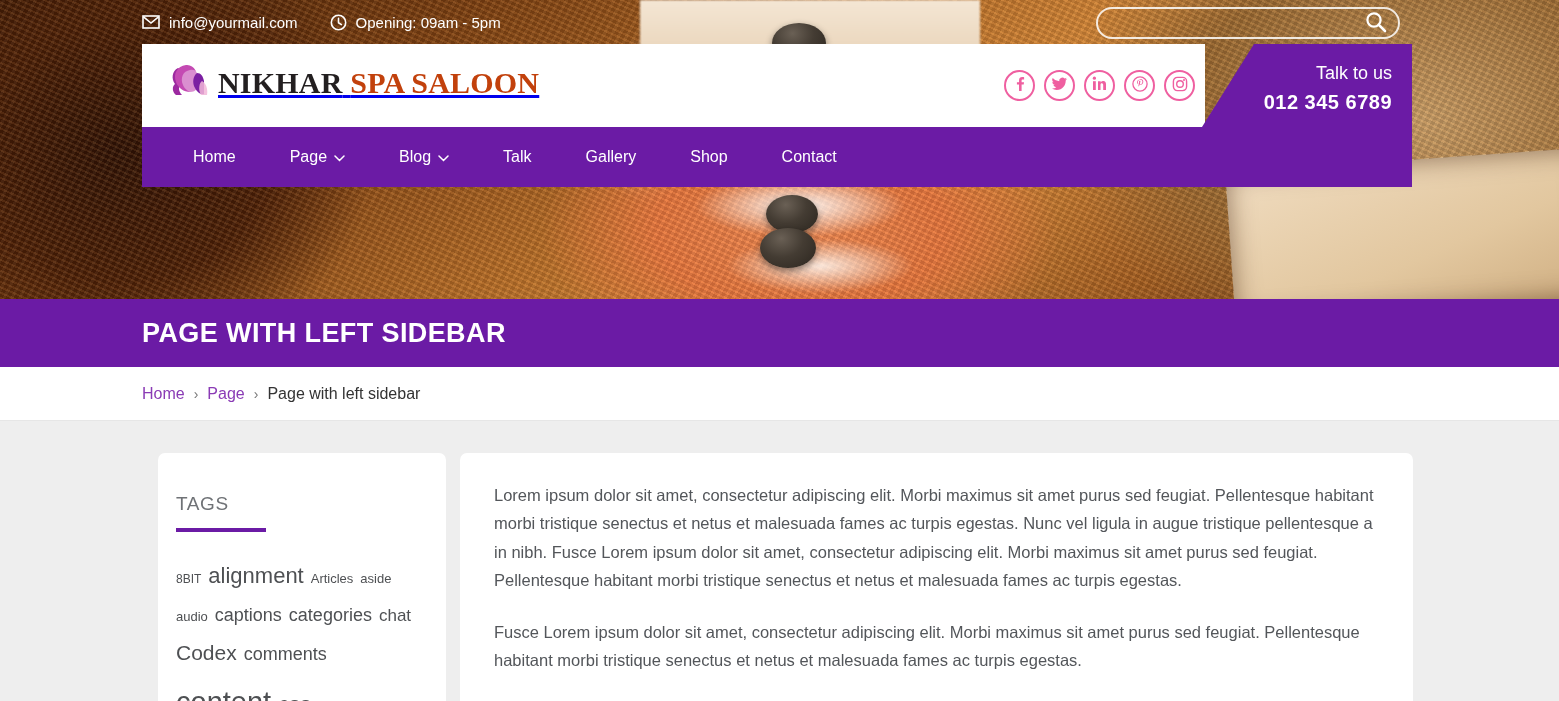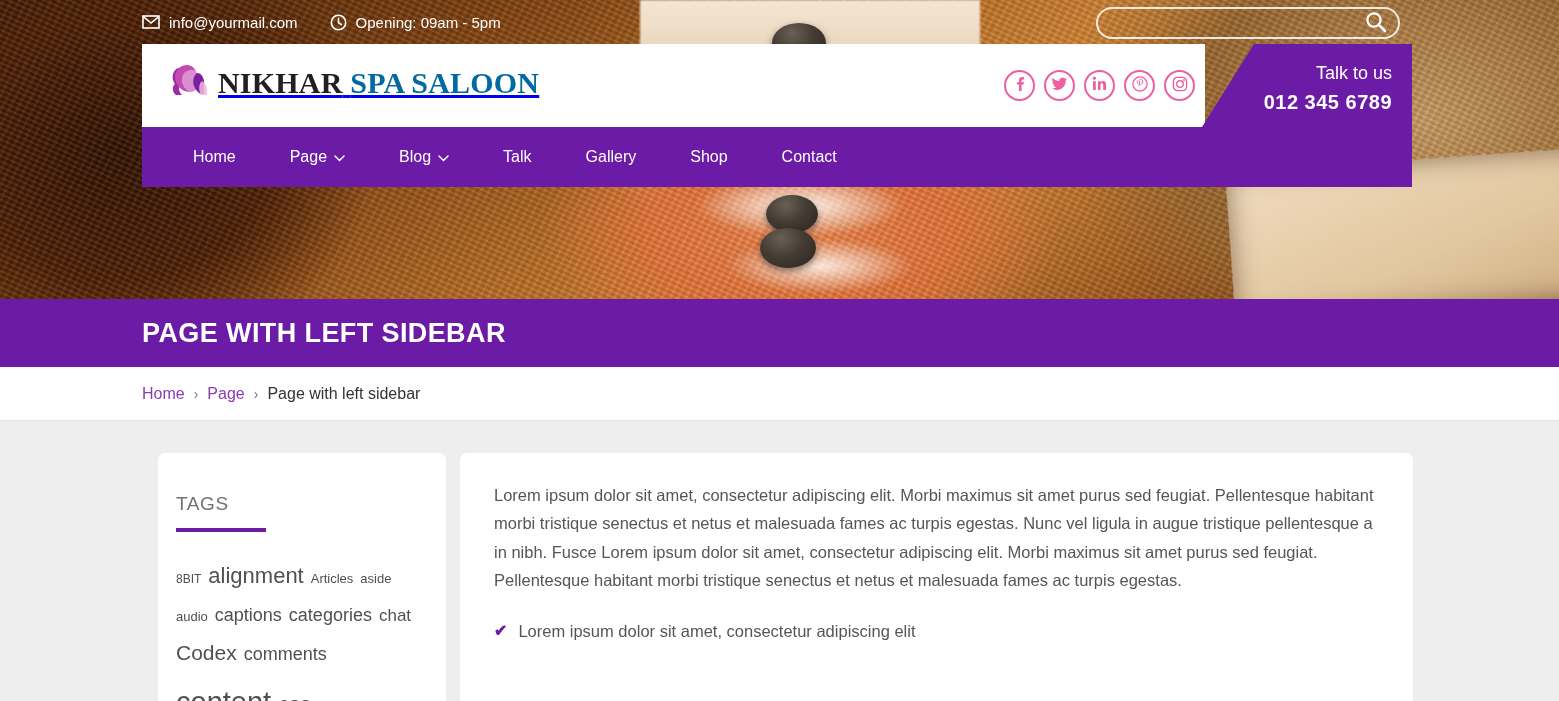--- a/index.html
+++ b/index.html
@@ -102,21 +102,21 @@
   }
   .header-slant {
     position:absolute; left:1060px; top:0; width:210px; height:83px;
     background:#6b1ba5;
     clip-path:polygon(52px 0, 210px 0, 210px 83px, 0 83px);
   }
   .logo { position:absolute; left:24px; top:15px; display:flex; align-items:center; gap:4px; }
   .logo-mark { width:48px; height:48px; flex:none; }
   .logo-text { font-family:"Liberation Serif", serif; font-size:30px; font-weight:bold; letter-spacing:.2px; }
   .logo-a { color:#231f20; }
-  .logo-b { color:#0369a1; }
+  .logo-b { color:#c2410c; }
   .socials {
     position:absolute; left:862px; top:26px;
     display:flex; gap:9px;
   }
   .soc {
     width:31px; height:31px; border-radius:50%;
     border:2px solid #ef5fa0;
     display:flex; align-items:center; justify-content:center;
     color:#ef5fa0; cursor:pointer; background:transparent;
   }
@@ -371,20 +371,21 @@
 <div class="content">
 
   <aside class="card sidebar">
     <div class="widget-title">TAGS</div>
     <div class="widget-rule"></div>
     <div class="tagcloud" id="tagcloud"><a href="#" style="font-size: 12px;">8BIT</a><a href="#" style="font-size: 22px;">alignment</a><a href="#" style="font-size: 13px;">Articles</a><a href="#" style="font-size: 13px;">aside</a><a href="#" style="font-size: 13px;">audio</a><a href="#" style="font-size: 18px;">captions</a><a href="#" style="font-size: 18px;">categories</a><a href="#" style="font-size: 17px;">chat</a><a href="#" style="font-size: 21px;">Codex</a><a href="#" style="font-size: 18px;">comments</a><a href="#" style="font-size: 29px;">content</a><a href="#" style="font-size: 22px;">css</a><a href="#" style="font-size: 12px;">dowork</a></div>
   </aside>
 
   <main class="card main">
     <p>Lorem ipsum dolor sit amet, consectetur adipiscing elit. Morbi maximus sit amet purus sed feugiat. Pellentesque habitant morbi tristique senectus et netus et malesuada fames ac turpis egestas. Nunc vel ligula in augue tristique pellentesque a in nibh. Fusce Lorem ipsum dolor sit amet, consectetur adipiscing elit. Morbi maximus sit amet purus sed feugiat. Pellentesque habitant morbi tristique senectus et netus et malesuada fames ac turpis egestas.</p>
+    <p>Fusce Lorem ipsum dolor sit amet, consectetur adipiscing elit. Morbi maximus sit amet purus sed feugiat. Pellentesque habitant morbi tristique senectus et netus et malesuada fames ac turpis egestas.</p>
     <ul class="checklist">
       <li>
         <span class="tick">✔</span>
         <span>Lorem ipsum dolor sit amet, consectetur adipiscing elit</span>
       </li>
     </ul>
   </main>
 </div>
 
 </body></html>

